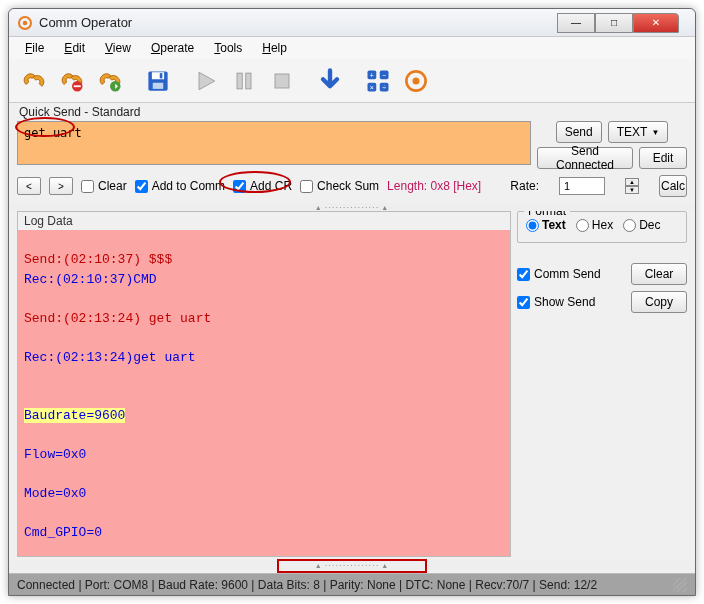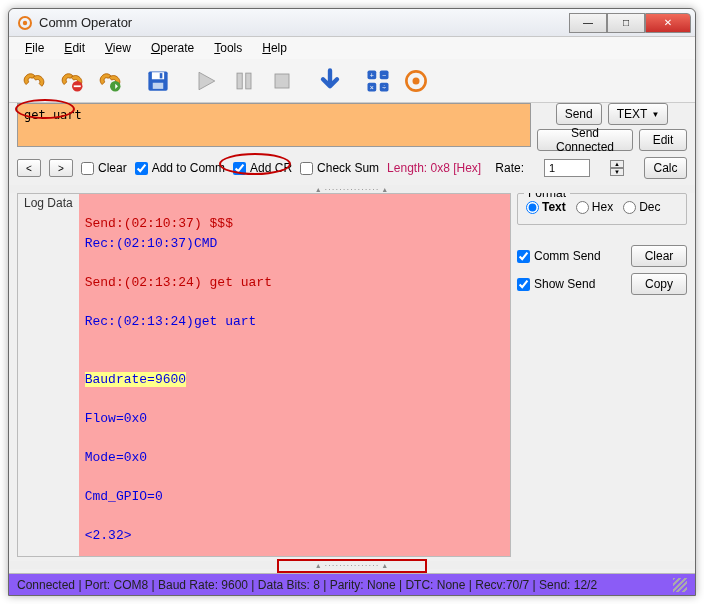--- a/index.html
+++ b/index.html
@@ -22,21 +22,21 @@
     display: flex;
     flex-direction: column;
   }
   
   .titlebar {
     height: 28px;
     background: linear-gradient(#f6f8fb,#e6e9ef);
     border-bottom: 1px solid #c8c8c8;
     display: flex;
     align-items: center;
-    padding: 0 4px 0 8px;
+    padding: 0 16px 0 8px;
     border-radius: 6px 6px 0 0;
   }
   .titlebar .app-icon { width:16px; height:16px; margin-right:6px; }
   .titlebar .title { flex:1; font-size:13px; color:#222; }
   .winbtns { display:flex; gap:0; }
   .winbtn {
     width:38px; height:20px;
     border:1px solid #8a8a8a;
     background: linear-gradient(#f4f4f4,#ddd);
     display:flex; align-items:center; justify-content:center;
@@ -110,21 +110,21 @@
   .rate-input { width:46px; height:18px; border:1px solid #8a8a8a; padding:0 4px; font-size:11px; }
   .spinner { width:14px; display:flex; flex-direction:column; }
   .spinner div { height:8px; border:1px solid #888; background:#eee; font-size:6px; line-height:6px; text-align:center; }
   
   .splitter {
     height:8px; background:#eee; display:flex; align-items:center; justify-content:center;
     font-size:8px; color:#888; letter-spacing:1px;
   }
   
   .mainrow { display:flex; flex:1; overflow:hidden; padding:0 8px 4px 8px; gap:6px; }
-  .logcol { flex:1; display:flex; flex-direction:row; border:1px solid #bbb; }
+  .logcol { flex:1; display:flex; flex-direction:column; border:1px solid #bbb; }
   .loglegend { padding:2px 6px; font-size:12px; color:#333; }
   .logtext {
     flex:1; background:#fca5a5; font-family: Consolas,"Courier New",monospace;
     font-size:13px; padding:20px 6px; overflow:auto; white-space:pre; line-height:1.5;
   }
   .logtext .send { color:#c00000; }
   .logtext .rec { color:#0000e0; }
   .logtext .hl { background:#ffff8a; }
   .sidecol { width:170px; display:flex; flex-direction:column; gap:6px; }
   .format-group {
@@ -144,21 +144,21 @@
   .bottom-splitter {
     height:8px; background:#eee; display:flex; align-items:center; justify-content:center;
     font-size:8px; color:#888; letter-spacing:1px;
   }
   .splitter-rect {
     position:absolute; left:50%; transform:translateX(-50%);
     top:-2px; width:150px; height:14px; border:2px solid #c30000;
   }
   
   .statusbar {
-    height:22px; border-top:1px solid #bbb; background:#8b5cf6;
+    height:22px; border-top:1px solid #bbb; background:#a3a3a3;
     display:flex; align-items:center; padding:0 8px; font-size:12px; color:#222;
   }
   .statusbar .grip {
     margin-left:auto; width:14px; height:14px;
     background: repeating-linear-gradient(135deg,#aaa 0 2px, transparent 2px 4px);
   }
 </style>
 </head>
 <body>
 
@@ -255,20 +255,21 @@
       </svg>
     </div>
     <div class="toolbtn">
       <svg viewBox="0 0 32 32">
           <circle cx="16" cy="16" r="11" fill="none" stroke="#e87b1c" stroke-width="3"></circle>
           <circle cx="16" cy="16" r="4" fill="#e87b1c"></circle>
         </svg>
     </div>
   </div>
 
+  <div class="quicksend-label">Quick Send - Standard</div>
 
   <div class="quicksend-area">
     <div class="input-wrap">
       <textarea class="send-input" style="">get uart</textarea>
       <div class="red-ellipse"></div>
     </div>
     <div class="send-right">
       <div class="btnrow">
         <button class="btn wide">Send</button>
         <button class="btn dropdown-btn">
@@ -306,21 +307,21 @@
 
     <div class="ellipse-addcr"></div>
 
     <div class="rate-group">
       <span>Rate:</span>
       <input class="rate-input" value="1" style="">
       <div class="spinner">
         <div>▲</div>
         <div>▼</div>
       </div>
-      <button class="btn" style="width:43px">Calc</button>
+      <button class="btn" style="width:28px">Calc</button>
     </div>
   </div>
 
   <div class="splitter">▴ ··············· ▴</div>
 
   <div class="mainrow">
     <div class="logcol">
       <div class="loglegend">Log Data</div>
       <div class="logtext" id="logtext"><span class="send">Send:(02:10:37) $$$</span>
 <span class="rec">Rec:(02:10:37)CMD</span>

